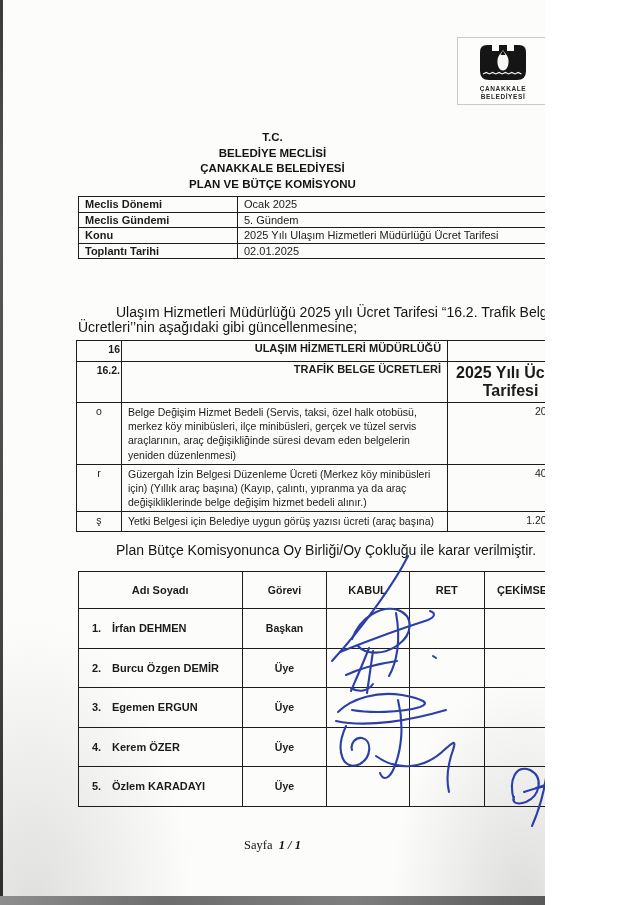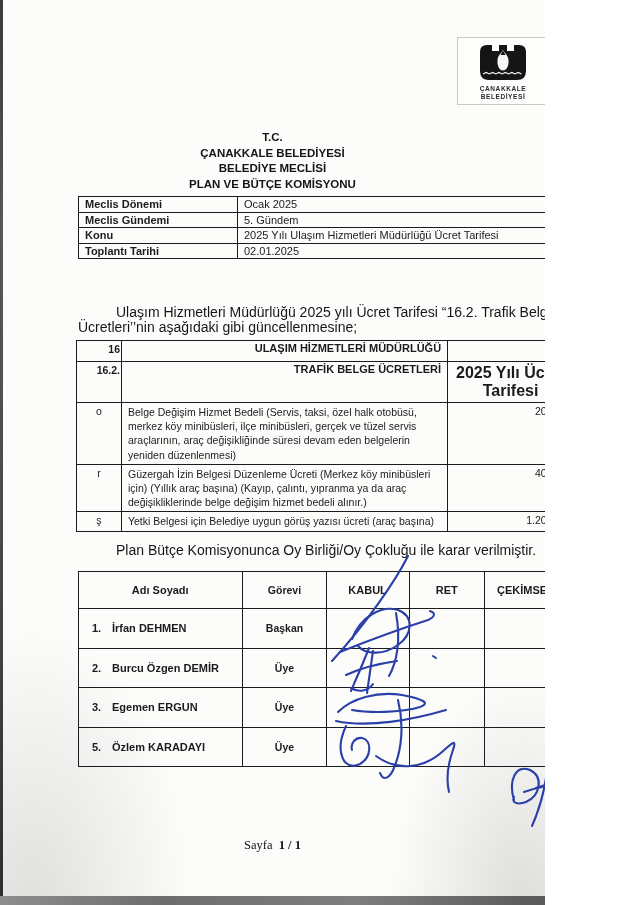--- a/index.html
+++ b/index.html
@@ -67,21 +67,21 @@
   .sign-table .s-role{width:84px;font-weight:bold;font-size:10.5px;}
   .sign-table .s-kabul{width:84px;}
   .sign-table .s-ret{width:77px;}
   .sign-table .s-cek{width:82px;}
   
   .sig-overlay{position:absolute;left:0;top:0;pointer-events:none;z-index:5;}
   .sig-overlay path{stroke:#2b3fa8;stroke-width:2.1;fill:none;stroke-linecap:round;stroke-linejoin:round;}
   
   .footer{position:absolute;top:838px;left:0;width:100%;text-align:center;
     font-family:"Liberation Serif", serif;font-size:12.5px;color:#111;}
-  .footer b{margin-left:3px;}
+  .footer b{margin-left:3px;font-style:italic;}
 </style>
 </head>
 <body>
 
 <div class="page">
   <div class="scan-edge-left"></div>
   <div class="scan-edge-bottom"></div>
 
   <div class="logo-box">
     <svg width="58" height="40" viewBox="0 0 58 40">
@@ -91,22 +91,22 @@
       <path d="M9 31 l3.2 -1.6 3.2 1.6 3.2 -1.6 3.2 1.6 3.2 -1.6 3.2 1.6 3.2 -1.6 3.2 1.6 3.2 -1.6 3.2 1.6 3.2 -1.6 3.2 1.6" stroke="#f7f7f5" stroke-width="1.1" fill="none"></path>
     </svg>
     <div class="logo-text">
       <span>ÇANAKKALE</span>
       <span>BELEDİYESİ</span>
     </div>
   </div>
 
   <div class="doc-header">
     <div>T.C.</div>
+    <div>BELEDİYE MECLİSİ</div>
     <div>ÇANAKKALE BELEDİYESİ</div>
-    <div>BELEDİYE MECLİSİ</div>
     <div>PLAN VE BÜTÇE KOMİSYONU</div>
   </div>
 
   <table class="meta-table">
     <tbody>
       <tr>
         <td class="m-label">Meclis Dönemi</td>
         <td>Ocak 2025</td>
       </tr>
       <tr>
@@ -184,20 +184,27 @@
         <td class="s-cek"></td>
       </tr>
       <tr>
         <td class="s-name"><span class="no">3.</span><span>Egemen ERGUN</span></td>
         <td class="s-role">Üye</td>
         <td class="s-kabul"></td>
         <td class="s-ret"></td>
         <td class="s-cek"></td>
       </tr>
       <tr>
+        <td class="s-name"><span class="no">4.</span><span>Kerem ÖZER</span></td>
+        <td class="s-role">Üye</td>
+        <td class="s-kabul"></td>
+        <td class="s-ret"></td>
+        <td class="s-cek"></td>
+      </tr>
+      <tr>
         <td class="s-name"><span class="no">5.</span><span>Özlem KARADAYI</span></td>
         <td class="s-role">Üye</td>
         <td class="s-kabul"></td>
         <td class="s-ret"></td>
         <td class="s-cek"></td>
       </tr>
     </tbody>
   </table>
 
   <svg class="sig-overlay" width="644" height="905" viewBox="0 0 644 905">

